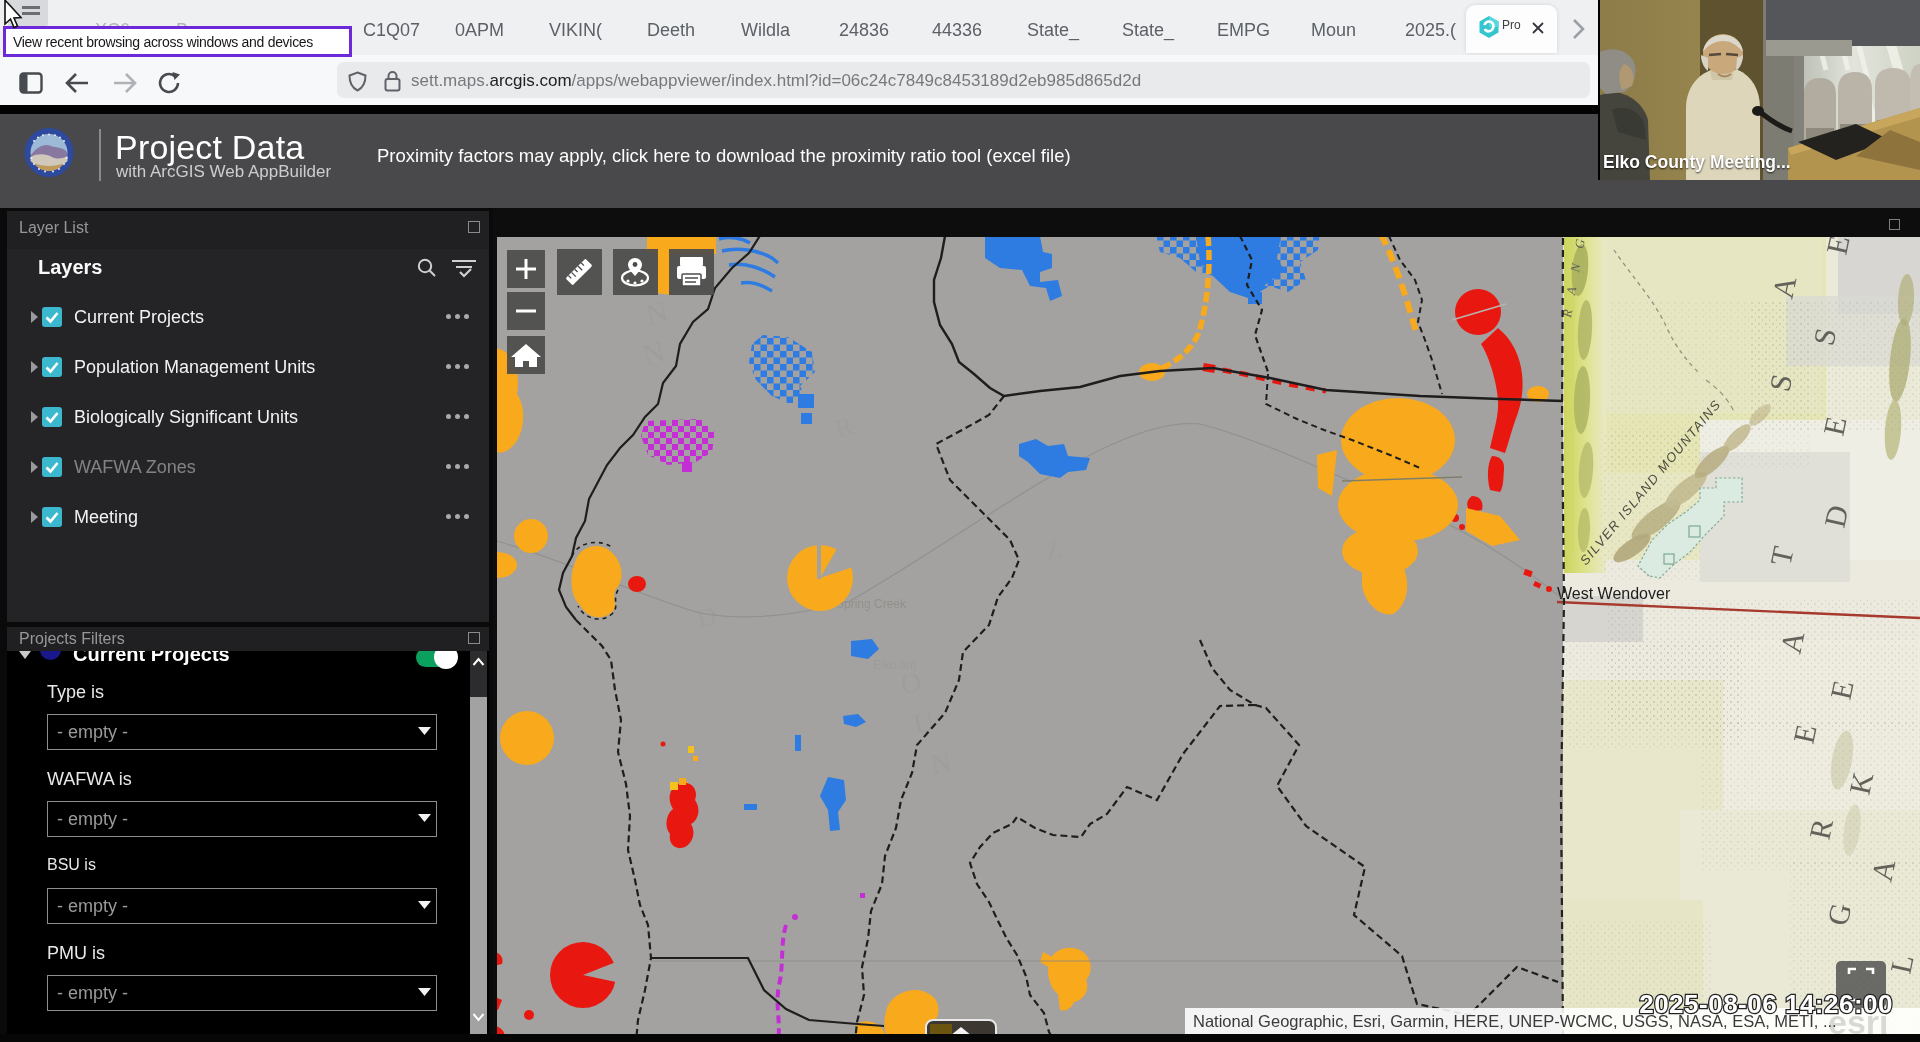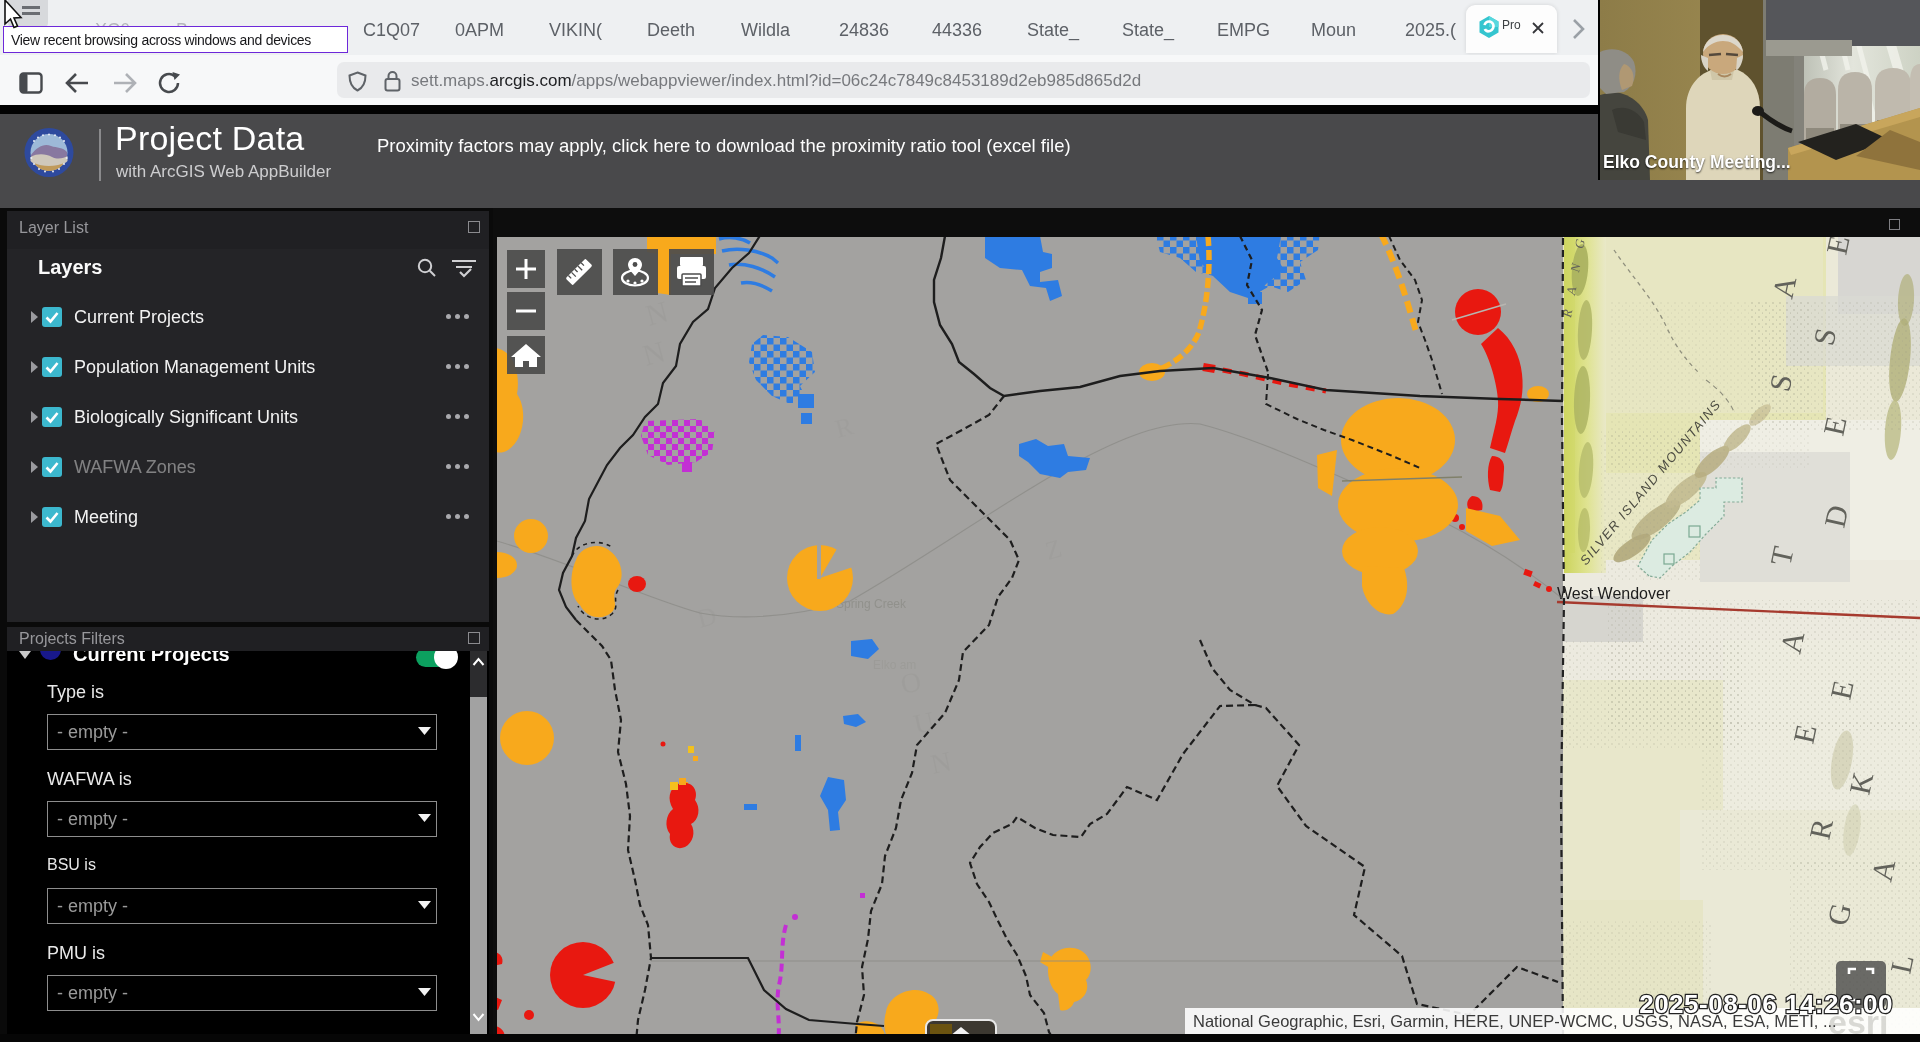--- a/index.html
+++ b/index.html
@@ -93,25 +93,25 @@
       <circle cx="42.6" cy="31" r="1"></circle>
       <circle cx="10" cy="37" r="1"></circle>
       <circle cx="40" cy="37" r="1"></circle>
       <circle cx="15" cy="42" r="1"></circle>
       <circle cx="35" cy="42" r="1"></circle>
       <circle cx="21" cy="44.6" r="1"></circle>
       <circle cx="29" cy="44.6" r="1"></circle>
     </g>
 </svg>
 <div class="abs" style="left:99px;top:129px;width:2px;height:52px;background:#8a8a8c;"></div>
-<div class="abs" style="left:115px;top:119px;font-size:34px;color:#ffffff;letter-spacing:0.2px;">Project Data</div>
+<div class="abs" style="left:115px;top:128px;font-size:34px;color:#ffffff;letter-spacing:0.2px;">Project Data</div>
 <div class="abs" style="left:116px;top:162px;font-size:17px;color:#cdcdcf;">with ArcGIS Web AppBuilder</div>
-<div class="abs" style="left:377px;top:135px;font-size:18.5px;color:#fdfdfd;">Proximity factors may apply, click here to download the proximity ratio tool (excel file)</div>
-
-<div class="abs" style="left:3px;top:26px;width:336px;height:25px;background:#ffffff;border:1px solid #6d28d9;font-size:14px;letter-spacing:-0.3px;color:#17171a;line-height:26px;padding-left:7px;white-space:nowrap;z-index:40;">View recent browsing across windows and devices</div>
+<div class="abs" style="left:377px;top:145px;font-size:18.5px;color:#fdfdfd;">Proximity factors may apply, click here to download the proximity ratio tool (excel file)</div>
+
+<div class="abs" style="left:3px;top:26px;width:336px;height:25px;background:#ffffff;border:3px solid #6d28d9;font-size:14px;letter-spacing:-0.3px;color:#17171a;line-height:26px;padding-left:7px;white-space:nowrap;z-index:40;">View recent browsing across windows and devices</div>
 <svg class="abs" style="left:2px;top:0px;z-index:41;" width="22" height="30" viewBox="0 0 22 30">
   <polygon points="3,0 3,24 8.5,19 12,27.5 15.5,26 12,18 19,17.5" fill="#fff" stroke="#111" stroke-width="1.6"></polygon>
 </svg>
 
 <div class="abs" style="left:7px;top:211px;width:482px;height:411px;background:#242427;"></div>
 <div class="abs" style="left:7px;top:211px;width:482px;height:38px;background:#202023;"></div>
 <div class="abs" style="left:19px;top:219px;font-size:16px;color:#97979b;">Layer List</div>
 <div class="abs" style="left:468px;top:221px;width:10px;height:10px;border:1.6px solid #8b8b8f;"></div>
 <div class="abs" style="left:38px;top:256px;font-size:20px;font-weight:bold;color:#fafafa;">Layers</div>
 <svg class="abs" style="left:416px;top:257px;" width="22" height="22" viewBox="0 0 22 22">

